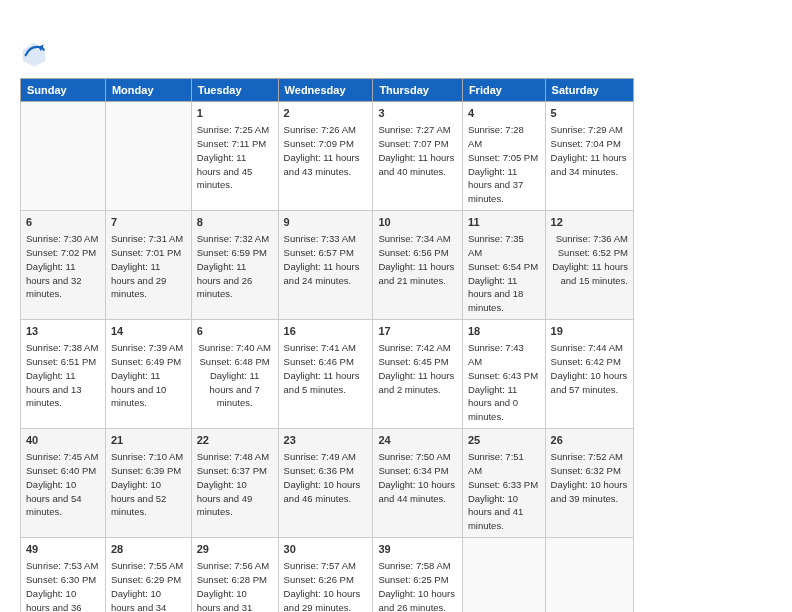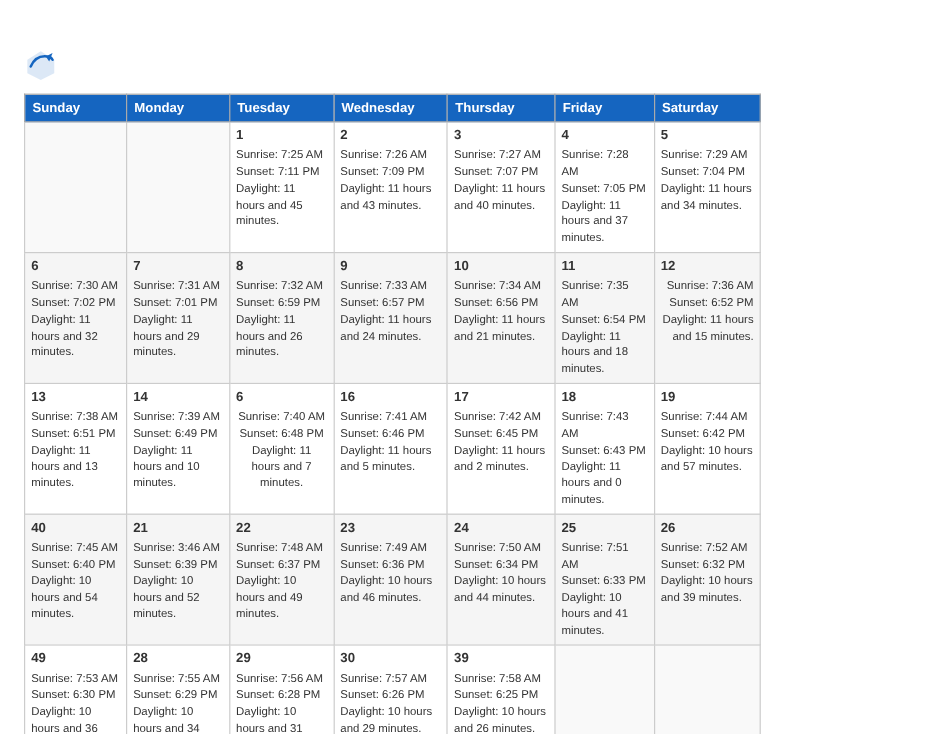--- a/index.html
+++ b/index.html
@@ -252,21 +252,21 @@
         </tr>
         <tr>
           <td>
             <span class="day-num">40</span>
             <div class="day-info" style="white-space: pre-line;">Sunrise: 7:45 AM
 Sunset: 6:40 PM
 Daylight: 10 hours and 54 minutes.</div>
           </td>
           <td>
             <span class="day-num">21</span>
-            <div class="day-info" style="white-space: pre-line;">Sunrise: 3:46 AM
+            <div class="day-info" style="white-space: pre-line;">Sunrise: 7:10 AM
 Sunset: 6:39 PM
 Daylight: 10 hours and 52 minutes.</div>
           </td>
           <td>
             <span class="day-num">22</span>
             <div class="day-info" style="white-space: pre-line;">Sunrise: 7:48 AM
 Sunset: 6:37 PM
 Daylight: 10 hours and 49 minutes.</div>
           </td>
           <td>

